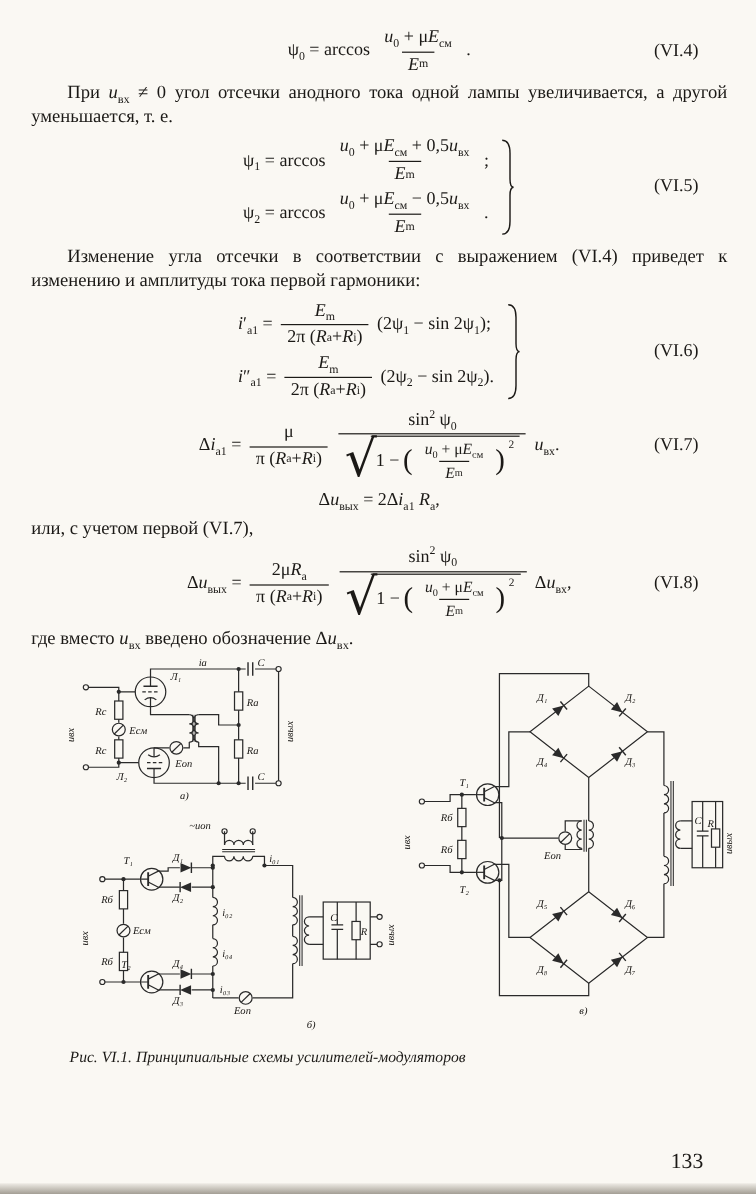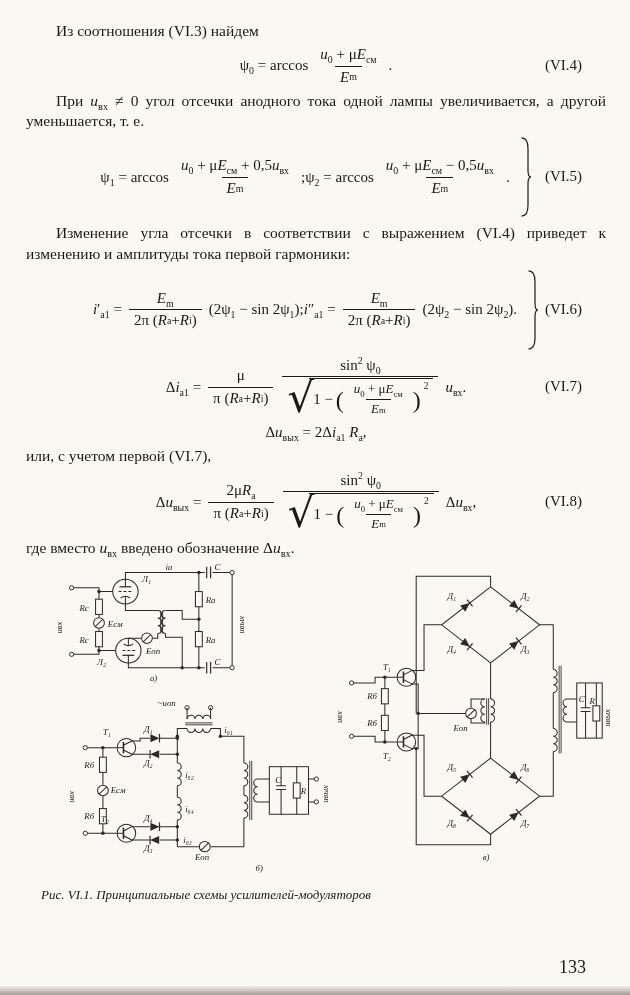--- a/index.html
+++ b/index.html
@@ -11,48 +11,47 @@
   }
   .content{padding:18px 24px 0 26px;}
   .para{margin:3px 0;text-align:justify;}
   .indent{text-indent:30px;}
   sub,sup{font-size:0.66em;line-height:0;}
   
   .eq{position:relative;display:flex;align-items:center;justify-content:center;margin:4px 0;font-size:15px;}
   .eqc{display:inline-flex;align-items:center;gap:5px;}
   .eqtag{position:absolute;right:24px;top:50%;transform:translateY(-50%);}
   .eqline{display:inline-flex;align-items:center;gap:5px;margin:1px 0;}
-  .syscol{display:inline-flex;flex-direction:row;}
+  .syscol{display:inline-flex;flex-direction:column;}
   .frac{display:inline-flex;flex-direction:column;align-items:center;text-align:center;margin:0 2px;}
   .frac .num{padding:0 5px 1px;}
   .frac .den{border-top:1px solid #1c1a17;padding:1px 5px 0;display:flex;justify-content:center;align-items:center;}
   .bracesvg{height:84px;width:13px;margin-left:4px;}
   .sqrt{display:inline-flex;align-items:stretch;}
   .rad{font-family:"DejaVu Sans",sans-serif;font-size:42px;line-height:40px;margin-right:-5px;font-weight:400;}
   .rbody{border-top:1.3px solid #1c1a17;display:inline-flex;align-items:center;gap:3px;padding:2px 5px 1px 4px;}
   .rbody .frac{font-size:13px;}
   .bigp{font-size:24px;line-height:1;font-weight:300;}
   .expo{font-size:9.5px;align-self:flex-start;line-height:1;margin-top:1px;}
   
   .figure{margin:5px 0 0 26px;}
   #fig-svg .w{fill:none;stroke:#2a2a2a;stroke-width:1.05;}
   #fig-svg .core{fill:none;stroke:#2a2a2a;stroke-width:0.9;}
   #fig-svg text{stroke:none;fill:#161411;font:italic 9px "Liberation Serif",serif;}
   #fig-svg .dot{fill:#2a2a2a;stroke:none;}
   #fig-svg .term{fill:#faf8f3;stroke:#2a2a2a;stroke-width:1;}
-  .caption{font-style:italic;font-size:13px;margin:3px 0 0 15px;}
+  .caption{font-style:italic;font-size:13px;margin:3px 0 0 32px;}
   .pageno{position:absolute;right:44px;bottom:16px;font-size:18px;}
   .scan-edge{position:absolute;left:0;right:0;bottom:0;height:9px;background:linear-gradient(#efece6,#a39e94);}
 </style>
 </head>
 <body>
 
 <div class="content">
 
-  <p class="para indent">Из соотношения (VI.3) найдем</p>
 
   <div class="eq">
     <span class="eqc">
       <span>ψ<sub>0</sub> = arccos</span>
       <span class="frac">
         <span class="num"><i>u</i><sub>0</sub> + μ<i>E</i><sub>см</sub></span>
         <span class="den">
             <i>E</i>
             <sub>m</sub>
           </span>

